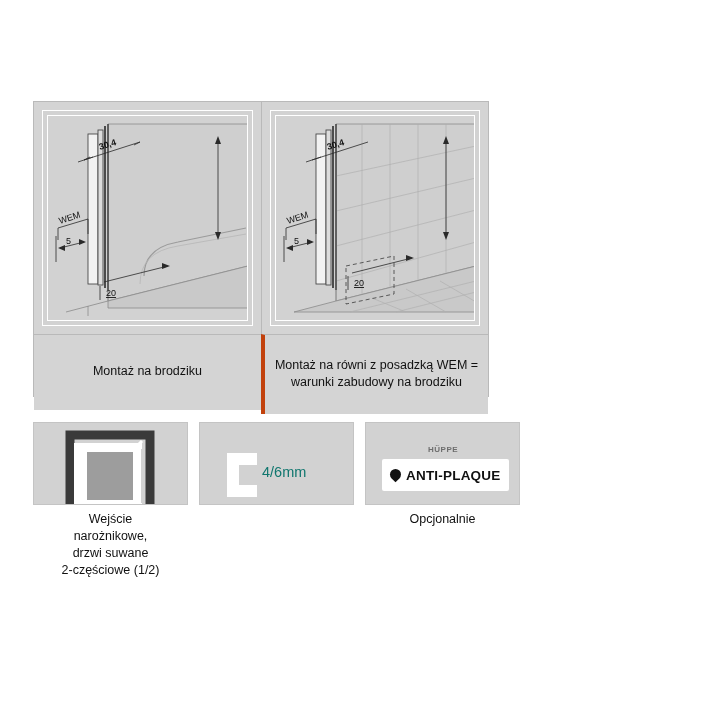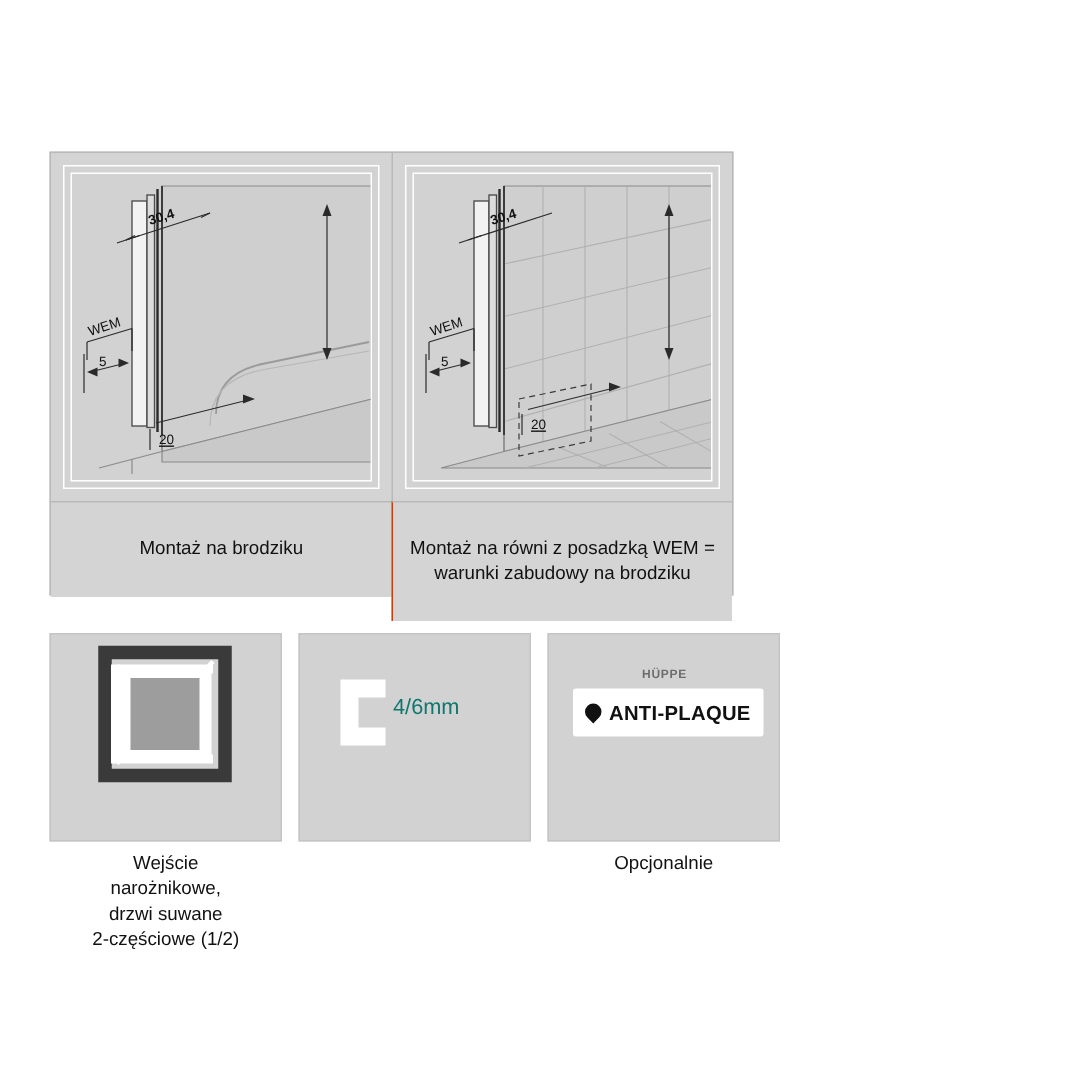--- a/index.html
+++ b/index.html
@@ -67,41 +67,41 @@
   .caption {
     border-top: 1px solid #b9b9b9;
     text-align: center;
     font-size: 12.5px;
     line-height: 17px;
     color: #111;
     padding: 7px 4px 9px 4px;
     box-sizing: border-box;
     background: #d4d4d4;
   }
-  .caption.left-cap  { width: 228px; height: 64px; display:flex; align-items:center; justify-content:center;}
-  .caption.right-cap { width: 228px; height: 80px; border-left: 1px solid #c2410c; display:flex; align-items:center; justify-content:center;}
+  .caption.left-cap  { width: 228px; height: 76px; display:flex; align-items:center; justify-content:center;}
+  .caption.right-cap { width: 228px; height: 80px; border-left: 4px solid #c2410c; display:flex; align-items:center; justify-content:center;}
 
   
   .features {
     position: absolute;
     left: 33px;
     top: 422px;
     width: 654px;
     display: flex;
     gap: 11px;
   }
   .feature {
     width: 155px;
     display: flex;
     flex-direction: column;
     align-items: center;
   }
   .feature-box {
     width: 155px;
-    height: 139px;
+    height: 83px;
     background: #d2d2d2;
     border: 1px solid #c4c4c4;
     box-sizing: border-box;
     position: relative;
     overflow: hidden;
   }
   .feature-label {
     margin-top: 6px;
     text-align: center;
     font-size: 12.5px;

